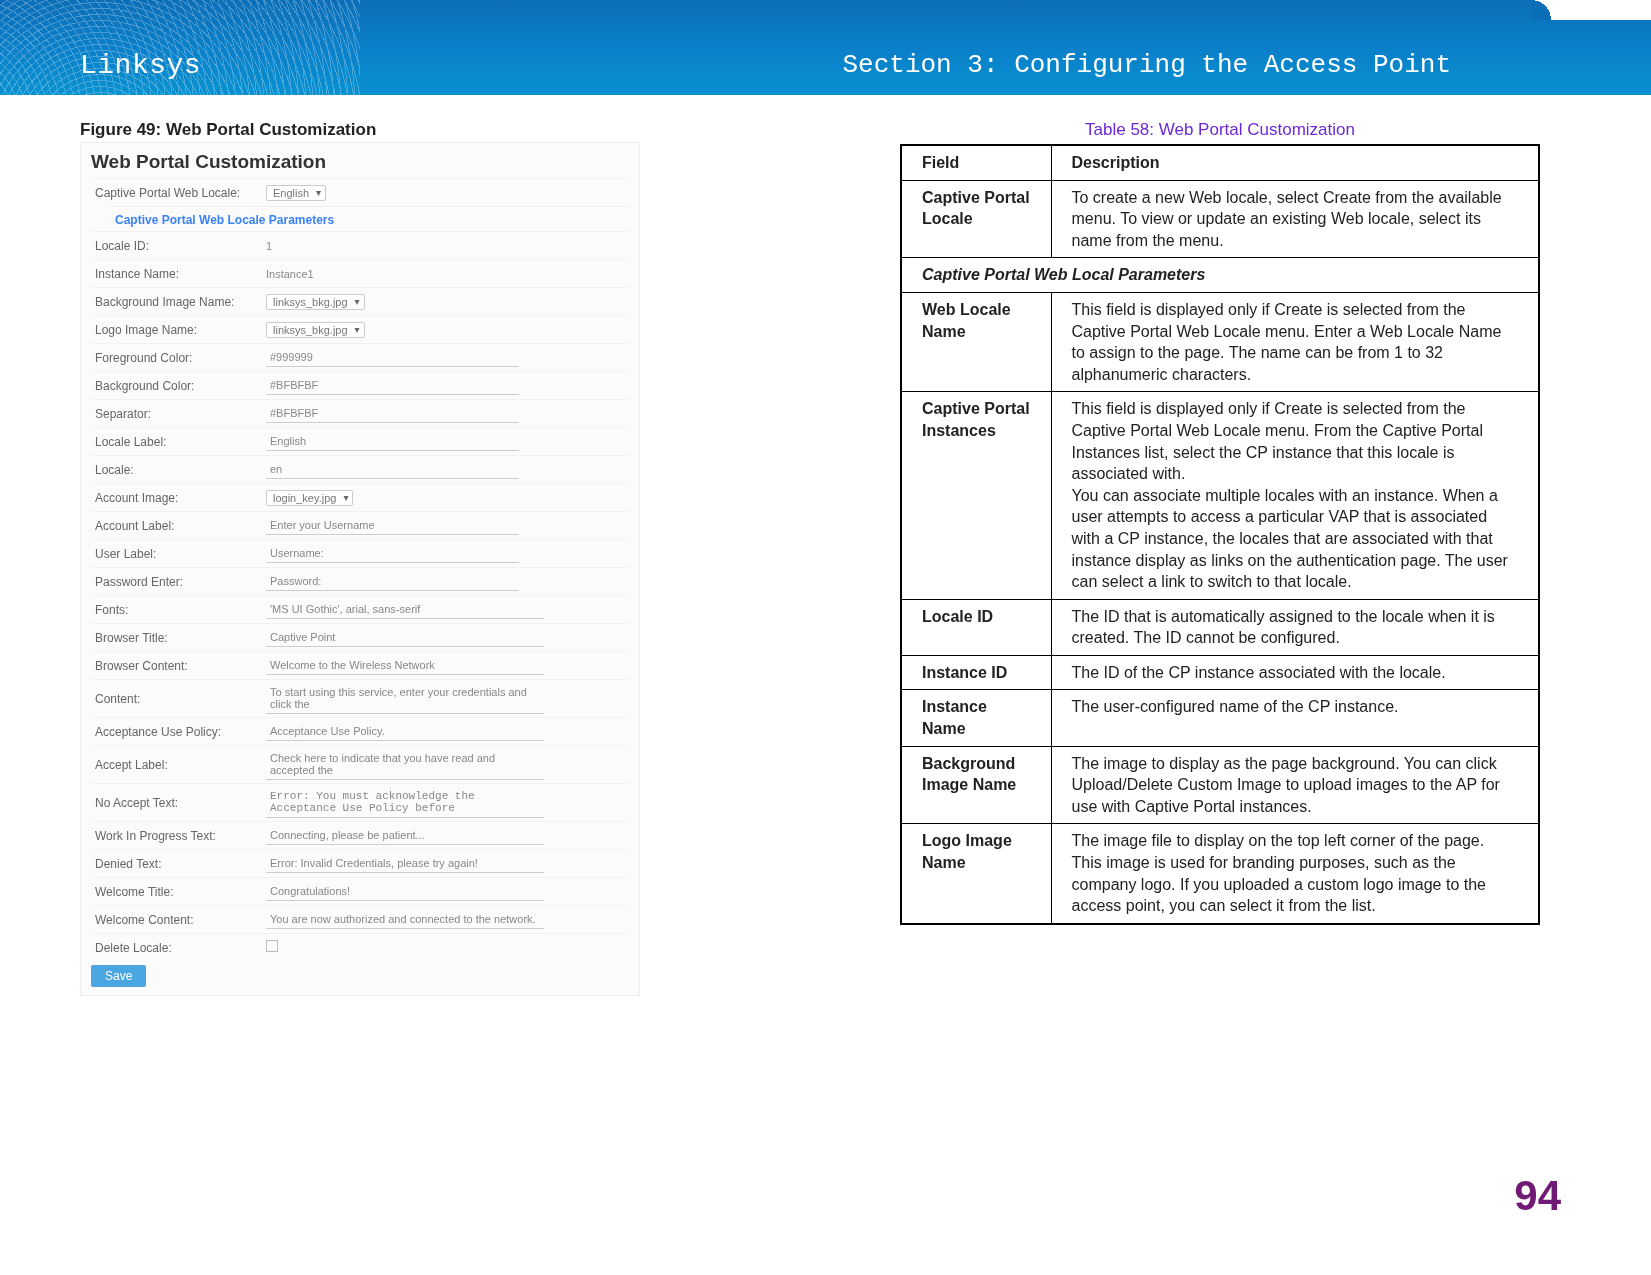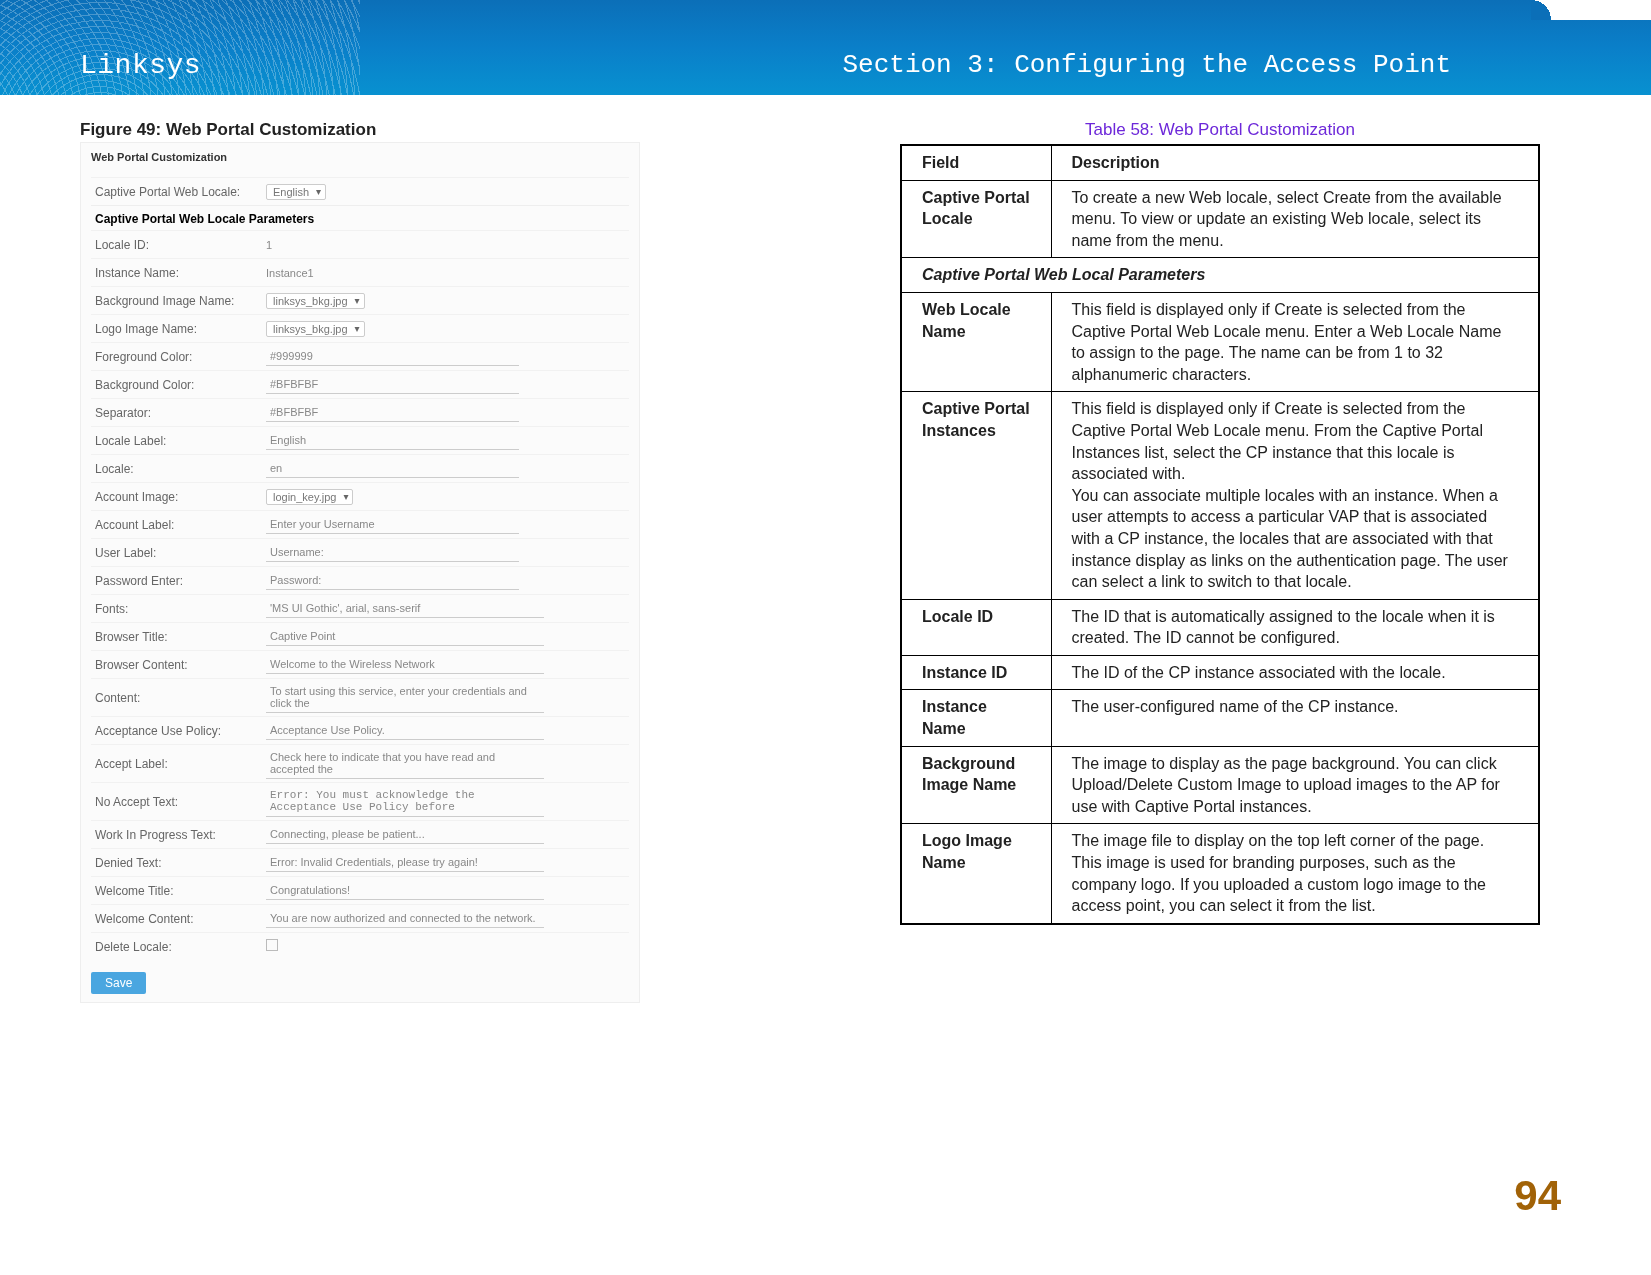--- a/index.html
+++ b/index.html
@@ -91,22 +91,22 @@
     width: 560px;
     background: #fbfbfb;
     border: 1px solid #eee;
     padding: 8px 10px 0 10px;
     font-size: 12px;
     color: #555;
   }
   .shot-title {
     font-weight: 700;
     color: #333;
-    font-size: 11px;
-    margin-bottom: 14px;
+    font-size: 19px;
+    margin-bottom: 5px;
   }
   .form-row {
     display: flex;
     align-items: center;
     min-height: 28px;
     border-top: 1px solid #f1f1f1;
     padding: 3px 0;
   }
   .form-row:first-of-type { border-top: none; }
   .form-label {
@@ -148,33 +148,34 @@
     color: #666;
   }
   .textarea-ctl {
     border: none;
     border-bottom: 1px solid #ccc;
     position: relative;
     margin-right: 85px;
   }
   .section-hdr {
     font-weight: 700;
-    color: #000000;
+    color: #3b82f6;
     font-size: 12px;
     border-top: 1px solid #eee;
     padding: 6px 4px 4px 4px;
+    margin-left: 20px;
   }
   .save-btn {
     display: inline-block;
     background: #4aa6e0;
     color: #fff;
     font-size: 12px;
     padding: 4px 14px;
     border-radius: 2px;
-    margin: 12px 0 8px 0;
+    margin: 4px 0 8px 0;
   }
   .checkbox {
     width: 12px; height: 12px;
     border: 1px solid #bbb;
     display: inline-block;
   }
 
   .tbl-caption {
     text-align: center;
     font-size: 17px;
@@ -203,21 +204,21 @@
     font-weight: 700;
     font-style: italic;
   }
 
   .page-num {
     position: absolute;
     right: 90px;
     bottom: 55px;
     font-size: 42px;
     font-weight: 700;
-    color: #a16207;
+    color: #701a75;
   }
 </style>
 </head>
 <body>
 
 <div class="header">
   <div class="header-wave"></div>
   <div class="brand">Linksys</div>
   <div class="section-title">Section 3:  Configuring the Access Point</div>
   <div class="header-notch"></div>

